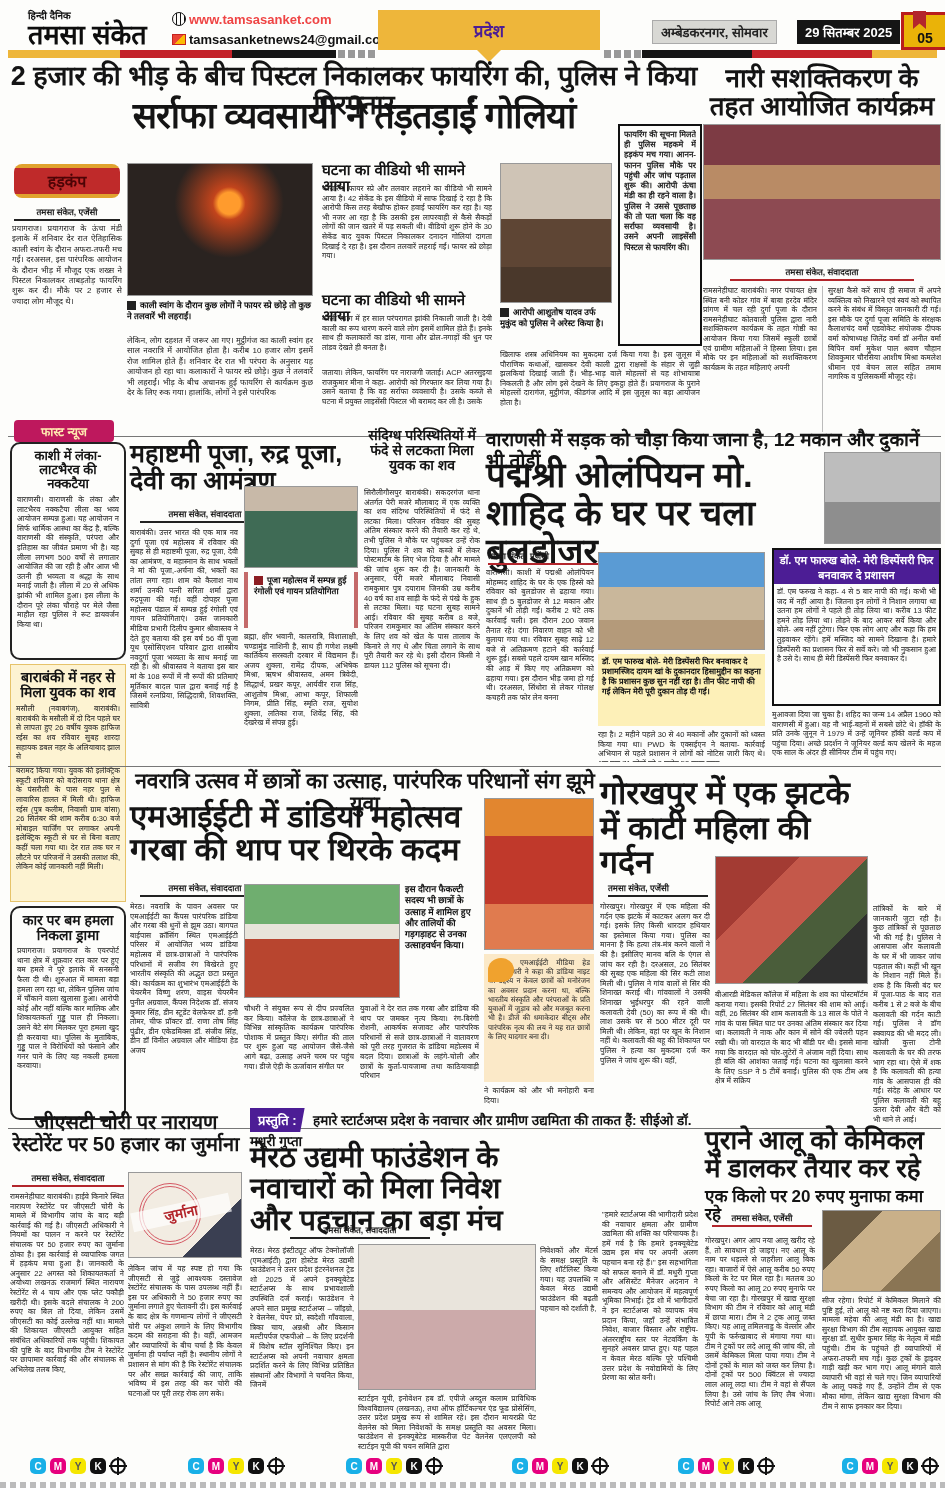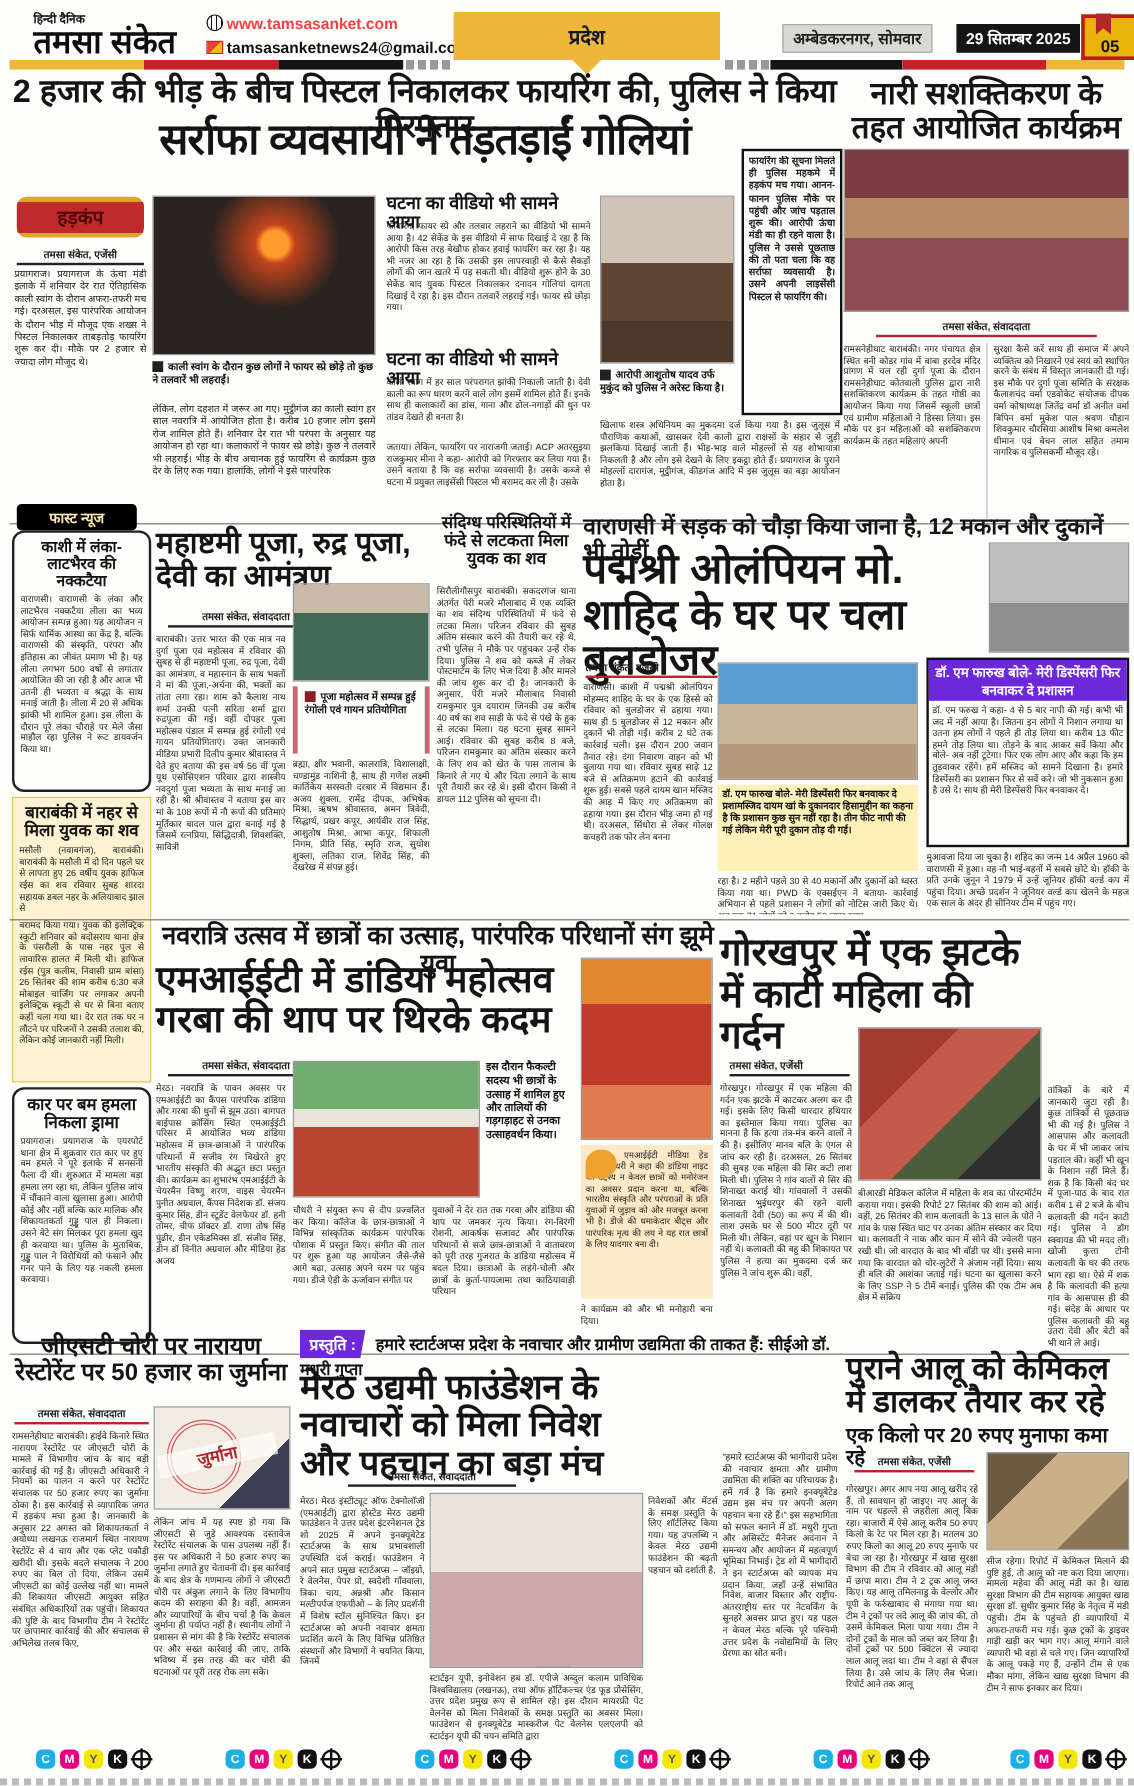--- a/index.html
+++ b/index.html
@@ -9,21 +9,21 @@
   .hl{font-weight:bold;color:#141414;line-height:1.08;}
   .center{text-align:center;}
   .body-text{font-size:8px;line-height:1.3;color:#222;text-align:justify;overflow:hidden;}
   .body-sm{font-size:7.5px;line-height:1.28;color:#222;text-align:justify;overflow:hidden;}
   .byline{font-size:8.5px;font-weight:bold;color:#1a1a1a;border-bottom:2px solid #b3262c;padding-bottom:2px;}
   .byline-k{border-bottom:2px solid #222;}
   .caption{font-size:8.5px;font-weight:bold;color:#111;line-height:1.25;}
   .bullet-sq{display:inline-block;width:9px;height:9px;background:#222;margin-right:4px;vertical-align:middle;}
   .photo{overflow:hidden;border:1px solid #999;}
   .ybox{background:#fdf3d2;border:1px solid #e6c36a;}
-  .blackhead{background:#6d28d9;color:#fff;font-weight:bold;text-align:center;}
+  .blackhead{background:#4c1d95;color:#fff;font-weight:bold;text-align:center;}
   .vrule{border-left:1px solid #bbb;}
   .hrule{border-top:1px solid #777;}
   .cmyk{display:flex;gap:4px;align-items:center;}
   .chip{width:16px;height:16px;border-radius:5px;color:#fff;font-size:10px;font-weight:bold;display:flex;align-items:center;justify-content:center;}
   .chip.c{background:#19b0e7;}
   .chip.m{background:#e6007e;}
   .chip.y{background:#f5e600;color:#555;}
   .chip.k{background:#111;}
   .regmark{width:16px;height:16px;border:2px solid #111;border-radius:50%;position:relative;}
   .regmark:before{content:"";position:absolute;left:50%;top:-3px;bottom:-3px;width:2px;background:#111;transform:translateX(-50%);}
@@ -39,21 +39,21 @@
     <div style="font-size:10px;font-weight:bold;color:#111;">हिन्दी दैनिक</div>
     <div style="font-size:27px;font-weight:bold;color:#0d0d0d;line-height:1;">तमसा संकेत</div>
   </div>
   <div class="abs" style="left:172px;top:12px;font-size:13px;font-weight:bold;color:#ef4444;">
     <span style="display:inline-block;width:14px;height:14px;border:1.5px solid #111;border-radius:50%;background:repeating-linear-gradient(90deg,transparent 0 3px,#111 3px 4px);vertical-align:-2px;margin-right:3px;"></span><span>www.tamsasanket.com</span>
   </div>
   <div class="abs" style="left:172px;top:32px;font-size:13px;font-weight:bold;color:#111;">
     <span style="display:inline-block;width:14px;height:11px;background:linear-gradient(135deg,#ea4335 50%,#fbbc05 50%);border:1px solid #c5221f;vertical-align:-1px;margin-right:3px;"></span><span>tamsasanketnews24@gmail.com</span>
   </div>
   <div class="abs" style="left:378px;top:10px;width:222px;height:40px;background:#eeb63a;display:flex;align-items:center;justify-content:center;">
-    <span style="font-size:17px;font-weight:bold;color:#0f172a;">प्रदेश</span>
+    <span style="font-size:17px;font-weight:bold;color:#4c1d95;">प्रदेश</span>
     <span class="abs" style="left:99px;top:40px;width:0;height:0;border-left:12px solid transparent;border-right:12px solid transparent;border-top:12px solid #eeb63a;"></span>
   </div>
   <div class="abs" style="left:652px;top:20px;height:24px;background:#d8d8d4;border:1px solid #aaa;display:flex;align-items:center;padding:0 8px;">
     <span style="font-size:13px;font-weight:bold;color:#222;">अम्बेडकरनगर, सोमवार</span>
   </div>
   <div class="abs" style="left:797px;top:20px;height:24px;background:#151515;display:flex;align-items:center;padding:0 8px;">
     <span style="font-size:13px;font-weight:bold;color:#fff;">29 सितम्बर 2025</span>
   </div>
   <div class="abs" style="left:901px;top:12px;width:48px;height:38px;background:#eab308;border:3px solid #b91c1c;">
     <span class="abs" style="left:9px;top:-4px;width:13px;height:18px;background:#b3262c;clip-path:polygon(0 0,100% 0,100% 100%,50% 70%,0 100%);"></span>
@@ -104,21 +104,21 @@
   </div>
 
   <div class="abs hl center" style="left:703px;top:64px;width:238px;font-size:26px;">नारी सशक्तिकरण के तहत आयोजित कार्यक्रम</div>
   <div class="abs photo" style="left:703px;top:124px;width:238px;height:136px;background:linear-gradient(180deg,#7d3b44 0 30%,#b98b65 30% 55%,#8d4a52 55% 100%),radial-gradient(circle at 20% 80%,#d66 0 10%,transparent 11%);"></div>
   <div class="abs byline center" style="left:730px;top:266px;width:184px;">तमसा संकेत, संवाददाता</div>
   <div class="abs body-sm" style="left:703px;top:286px;width:114px;height:146px;">रामसनेहीघाट बाराबंकी। नगर पंचायत क्षेत्र स्थित बनी कोडर गांव में बाबा हरदेव मंदिर प्रांगण में चल रही दुर्गा पूजा के दौरान रामसनेहीघाट कोतवाली पुलिस द्वारा नारी सशक्तिकरण कार्यक्रम के तहत गोष्ठी का आयोजन किया गया जिसमें स्कूली छात्रों एवं ग्रामीण महिलाओं ने हिस्सा लिया। इस मौके पर इन महिलाओं को सशक्तिकरण कार्यक्रम के तहत महिलाएं अपनी</div>
   <div class="abs body-sm vrule" style="left:822px;top:286px;width:119px;height:146px;padding-left:5px;">सुरक्षा कैसे करें साथ ही समाज में अपने व्यक्तित्व को निखारने एवं स्वयं को स्थापित करने के संबंध में विस्तृत जानकारी दी गई। इस मौके पर दुर्गा पूजा समिति के संरक्षक कैलाशचंद वर्मा एडवोकेट संयोजक दीपक वर्मा कोषाध्यक्ष जितेंद्र वर्मा डॉ अनीत वर्मा बिपिन वर्मा मुकेश पाल श्रवण चौहान शिवकुमार चौरसिया आशीष मिश्रा कमलेश धीमान एवं बेचन लाल सहित तमाम नागरिक व पुलिसकर्मी मौजूद रहे।</div>
 
   <div class="abs hrule" style="left:8px;top:436px;width:933px;"></div>
 
-  <div class="abs" style="left:14px;top:420px;width:100px;height:22px;background:#000000;border-radius:4px;display:flex;align-items:center;justify-content:center;">
+  <div class="abs" style="left:14px;top:420px;width:100px;height:22px;background:#be185d;border-radius:4px;display:flex;align-items:center;justify-content:center;">
     <span style="font-size:12px;font-weight:bold;color:#ffe9b0;">फास्ट न्यूज</span>
   </div>
   <div class="abs" style="left:10px;top:442px;width:116px;height:218px;border:2px solid #222;border-radius:10px;padding:5px;">
     <div class="hl center" style="font-size:13px;">काशी में लंका-लाटभैरव की नक्कटैया</div>
     <div class="body-sm" style="height:172px;margin-top:4px;">वाराणसी। वाराणसी के लंका और लाटभैरव नक्कटैया लीला का भव्य आयोजन सम्पन्न हुआ। यह आयोजन न सिर्फ धार्मिक आस्था का केंद्र है, बल्कि वाराणसी की संस्कृति, परंपरा और इतिहास का जीवंत प्रमाण भी है। यह लीला लगभग 500 वर्षों से लगातार आयोजित की जा रही है और आज भी उतनी ही भव्यता व श्रद्धा के साथ मनाई जाती है। लीला में 20 से अधिक झांकी भी शामिल हुआ। इस लीला के दौरान पूरे लंका चौराहे पर मेले जैसा माहौल रहा पुलिस ने रूट डायवर्जन किया था।</div>
   </div>
   <div class="abs ybox" style="left:10px;top:664px;width:116px;height:238px;padding:5px;">
     <div class="hl center" style="font-size:14px;">बाराबंकी में नहर से मिला युवक का शव</div>
     <div class="body-sm" style="height:60px;margin-top:4px;">मसौली (नवाबगंज), बाराबंकी। बाराबंकी के मसौली में दो दिन पहले घर से लापता हुए 26 वर्षीय युवक हाफिज रईस का शव रविवार सुबह शारदा सहायक डबल नहर के अलियाबाद झाल से</div>
     <div class="body-sm" style="height:142px;margin-top:2px;">बरामद किया गया। युवक की इलेक्ट्रिक स्कूटी शनिवार को बदोसराय थाना क्षेत्र के पंसरौली के पास नहर पुल से लावारिस हालत में मिली थी। हाफिज रईस (पुत्र कलीम, निवासी ग्राम बांसा) 26 सितंबर की शाम करीब 6:30 बजे मोबाइल चार्जिंग पर लगाकर अपनी इलेक्ट्रिक स्कूटी से घर से बिना बताए कहीं चला गया था। देर रात तक घर न लौटने पर परिजनों ने उसकी तलाश की, लेकिन कोई जानकारी नहीं मिली।</div>

